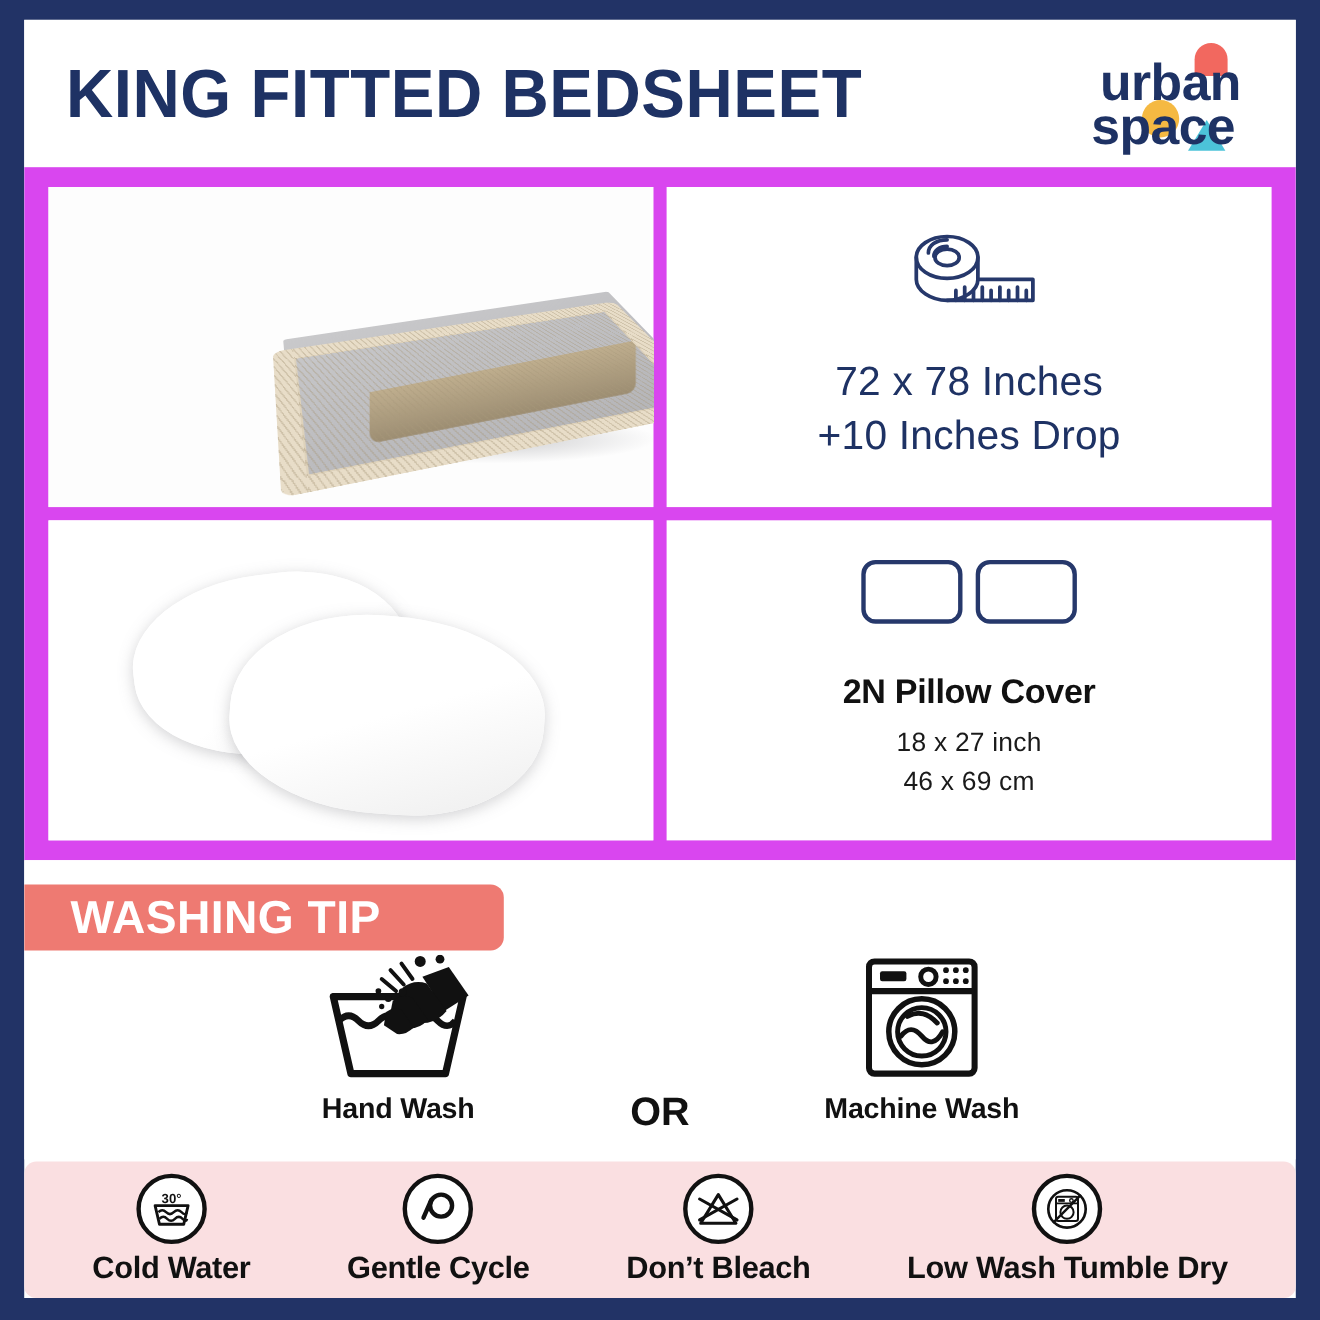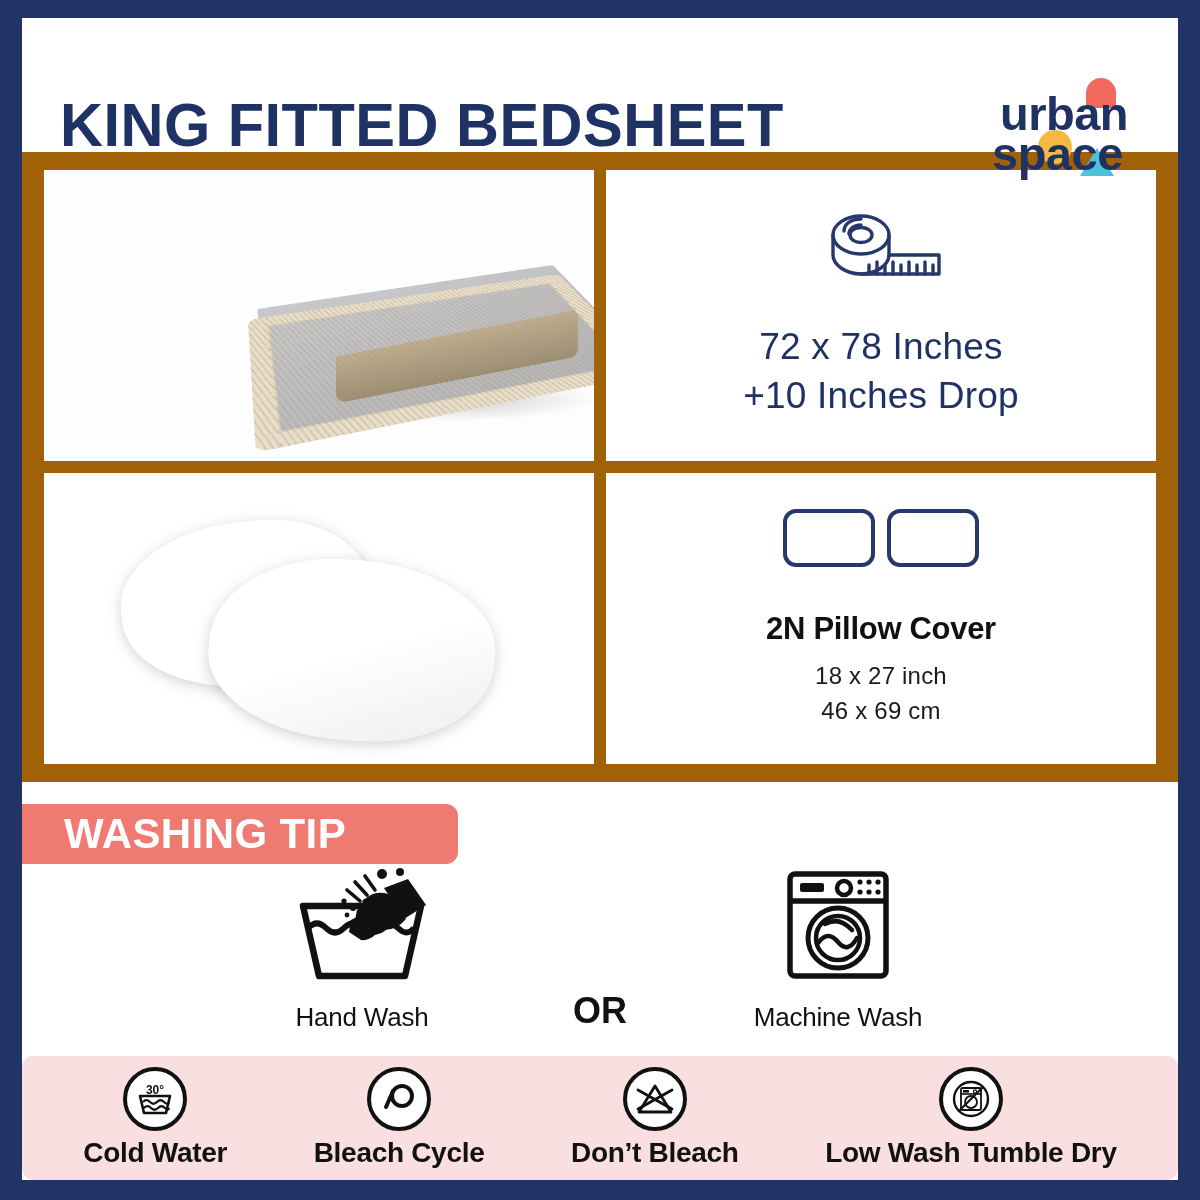--- a/index.html
+++ b/index.html
@@ -28,21 +28,20 @@
   .header {
     position: absolute;
     left: 0; top: 0;
     width: 1156px;
     height: 134px;
     background: #ffffff;
     display: flex;
     align-items: center;
     justify-content: space-between;
     padding: 0 14px 0 38px;
-    margin-top: 39px;
   }
 
   .title {
     font-family: "Liberation Sans Narrow", "Liberation Sans", sans-serif;
     font-size: 62px;
     font-weight: bold;
     color: #1e3264;
     letter-spacing: 0.5px;
     transform: scaleX(0.96);
     transform-origin: left center;
@@ -92,21 +91,21 @@
     border-bottom: 28px solid #4cc3d9;
     z-index: 1;
   }
 
   
   .grid-area {
     position: absolute;
     left: 0; top: 134px;
     width: 1156px;
     height: 630px;
-    background: #a16207;
+    background: #d946ef;
     padding: 18px 22px;
     display: grid;
     grid-template-columns: 1fr 1fr;
     grid-template-rows: 1fr 1fr;
     gap: 12px 12px;
   }
 
   .cell {
     background: #ffffff;
     position: relative;
@@ -282,23 +281,23 @@
     gap: 86px;
     padding-top: 4px;
   }
   .wash-opt {
     display: flex;
     flex-direction: column;
     align-items: center;
     width: 250px;
   }
   .wash-opt-label {
-    margin-top: 18px;
+    margin-top: 8px;
     font-size: 26px;
-    font-weight: normal;
+    font-weight: bold;
     color: #111111;
     letter-spacing: -0.2px;
   }
   .or-text {
     align-self: flex-end;
     font-size: 36px;
     font-weight: bold;
     color: #111111;
     padding-bottom: 22px;
   }
@@ -477,21 +476,21 @@
       <div class="care-label">Cold Water</div>
     </div>
 
     <div class="care-item">
       <div class="care-circle">
         <svg width="44" height="44" viewBox="0 0 44 44">
           <circle cx="25" cy="19" r="10" fill="none" stroke="#111" stroke-width="4"></circle>
           <line x1="16" y1="14" x2="9" y2="30" stroke="#111" stroke-width="4" stroke-linecap="round"></line>
         </svg>
       </div>
-      <div class="care-label">Bleach Cycle</div>
+      <div class="care-label">Gentle Cycle</div>
     </div>
 
     <div class="care-item">
       <div class="care-circle">
         <svg width="46" height="42" viewBox="0 0 46 42">
           <path d="M23 8 L39 34 H7 Z" fill="none" stroke="#111" stroke-width="2.8" stroke-linejoin="round"></path>
           <line x1="6" y1="12" x2="40" y2="31" stroke="#111" stroke-width="2.8" stroke-linecap="round"></line>
           <line x1="40" y1="12" x2="6" y2="31" stroke="#111" stroke-width="2.8" stroke-linecap="round"></line>
         </svg>
       </div>

